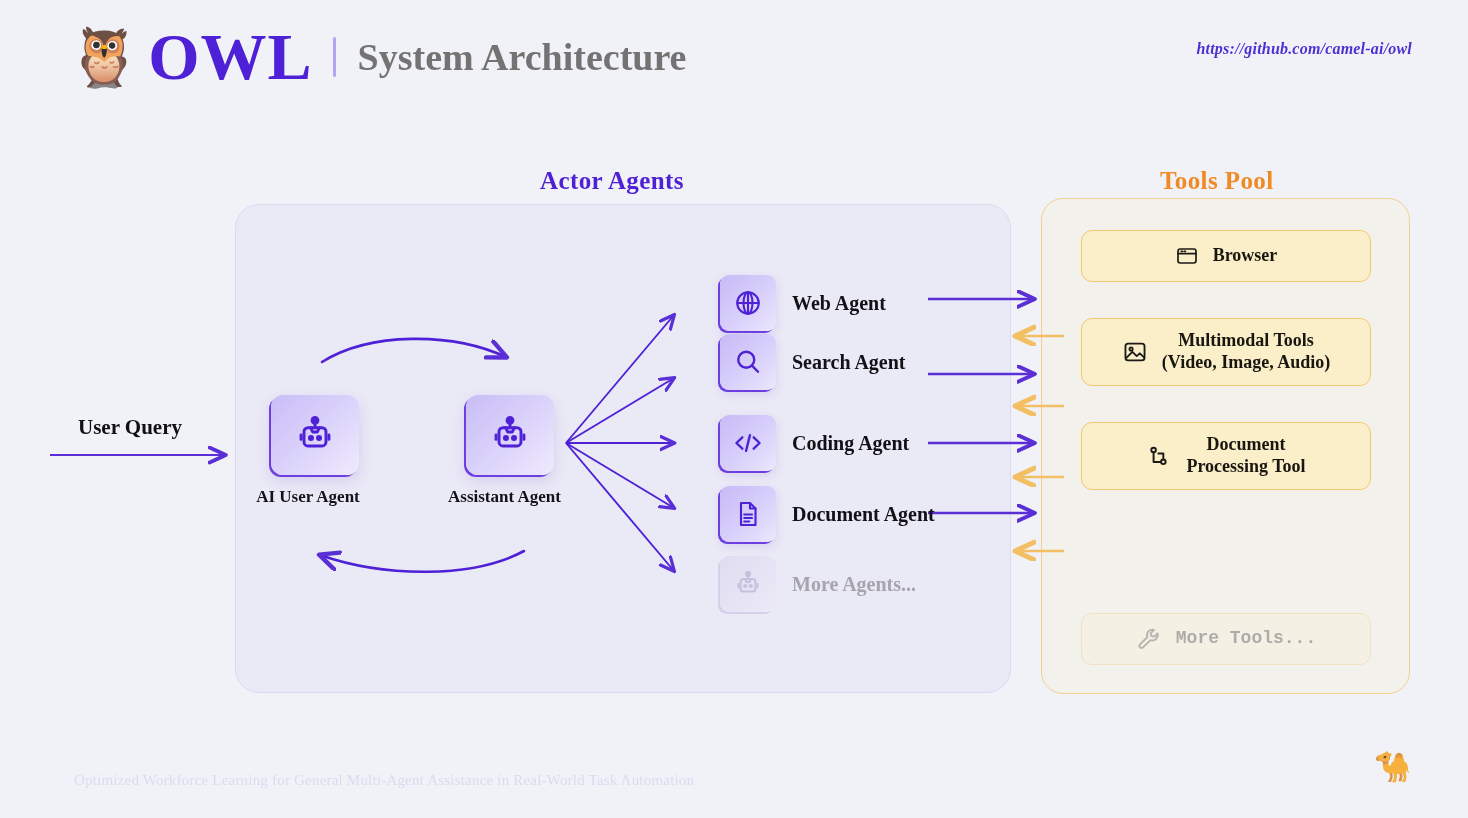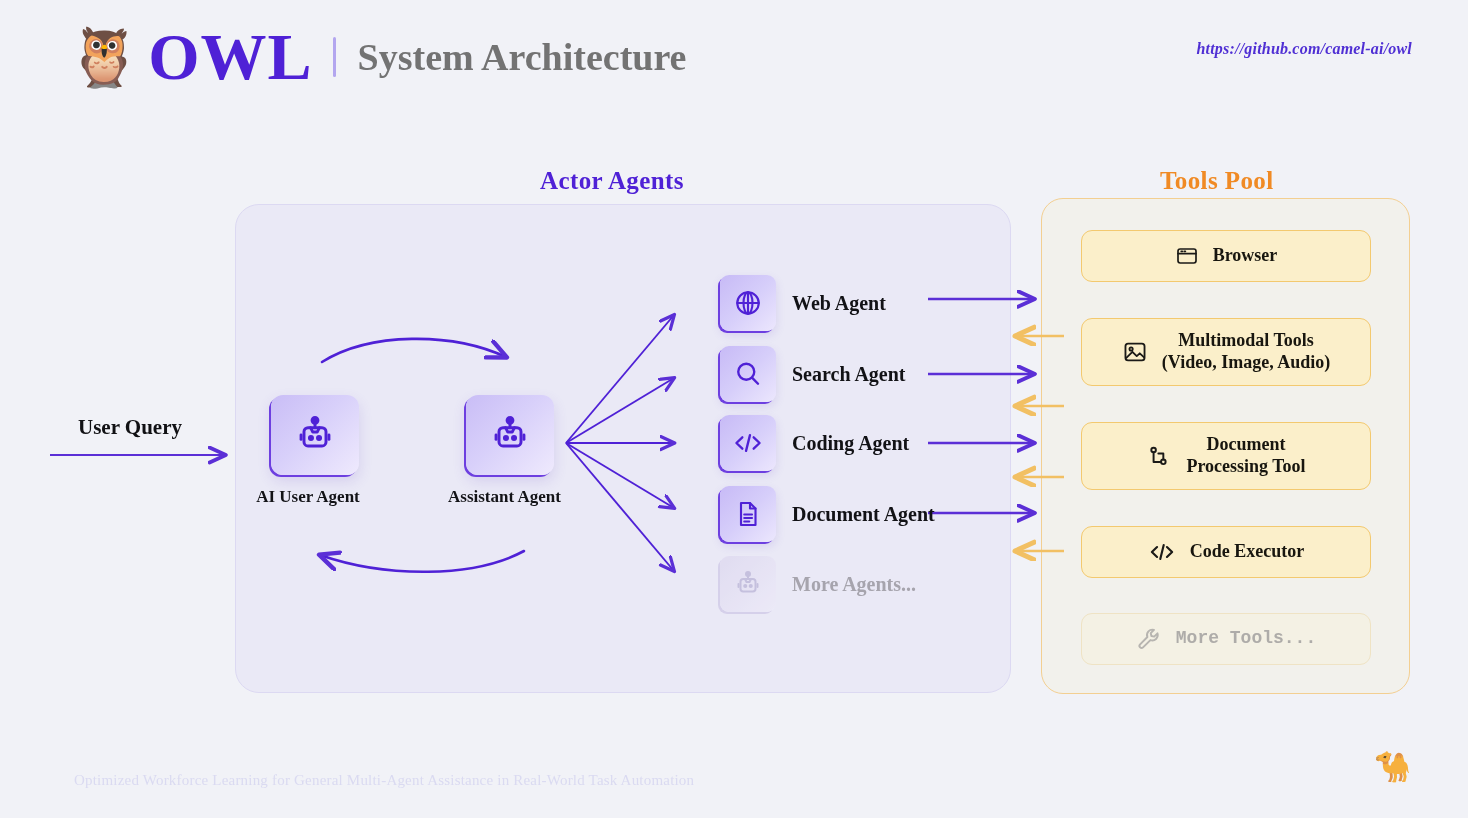--- a/index.html
+++ b/index.html
@@ -342,21 +342,21 @@
           <circle cx="12" cy="12" r="8.6"></circle>
           <ellipse cx="12" cy="12" rx="3.6" ry="8.6"></ellipse>
           <line x1="3.4" y1="12" x2="20.6" y2="12"></line>
           <line x1="12" y1="3.4" x2="12" y2="20.6"></line>
         </svg>
       </span>
     </div>
     <span class="subagent-label">Web Agent</span>
   </div>
 
-  <div class="subagent-row" style="top:346px">
+  <div class="subagent-row" style="top:334px">
     <div class="subagent-tile">
       <span>
         <svg width="30" height="30" viewBox="0 0 24 24" fill="none" stroke="#4f21d6" stroke-width="1.9" stroke-linecap="round">
           <circle cx="10.6" cy="10.2" r="6.4"></circle>
           <line x1="15.4" y1="15.1" x2="20" y2="19.8"></line>
         </svg>
       </span>
     </div>
     <span class="subagent-label">Search Agent</span>
   </div>
@@ -437,30 +437,20 @@
         <circle cx="7" cy="6.4" r="2.1"></circle>
         <circle cx="16" cy="17.4" r="2.1"></circle>
         <path d="M7 8.5 v9 h6.4"></path>
         <path d="M16 15.3 v-5.6 h-4.6"></path>
       </svg>
     </span>
     <span class="tool-label">Document
 Processing Tool</span>
   </div>
 
-  <div class="tool-card" style="top:526px; height:52px">
-    <span class="tool-icon">
-      <svg width="28" height="26" viewBox="0 0 26 24" fill="none" stroke="#1b1a17" stroke-width="2" stroke-linecap="round" stroke-linejoin="round">
-        <path d="M8.4 7.4 L3.6 12 L8.4 16.6"></path>
-        <path d="M17.6 7.4 L22.4 12 L17.6 16.6"></path>
-        <line x1="14.6" y1="5.6" x2="11.4" y2="18.4"></line>
-      </svg>
-    </span>
-    <span class="tool-label oneline">Code Executor</span>
-  </div>
 
   <div class="tool-card muted" style="top:613px; height:52px">
     <span class="tool-icon">
       <svg width="26" height="26" viewBox="0 0 24 24" fill="none" stroke="#b7b5b0" stroke-width="1.8" stroke-linecap="round" stroke-linejoin="round">
         <path d="M16.6 3.6 a5 5 0 0 0 -6.1 6.6 L3.8 17 a1.9 1.9 0 0 0 2.7 2.7 l6.8 -6.7
                  a5 5 0 0 0 6.5 -6.2 l-3 3 -2.6 -0.6 -0.6 -2.6 z"></path>
       </svg>
     </span>
     <span class="tool-label oneline">More Tools...</span>
   </div>

